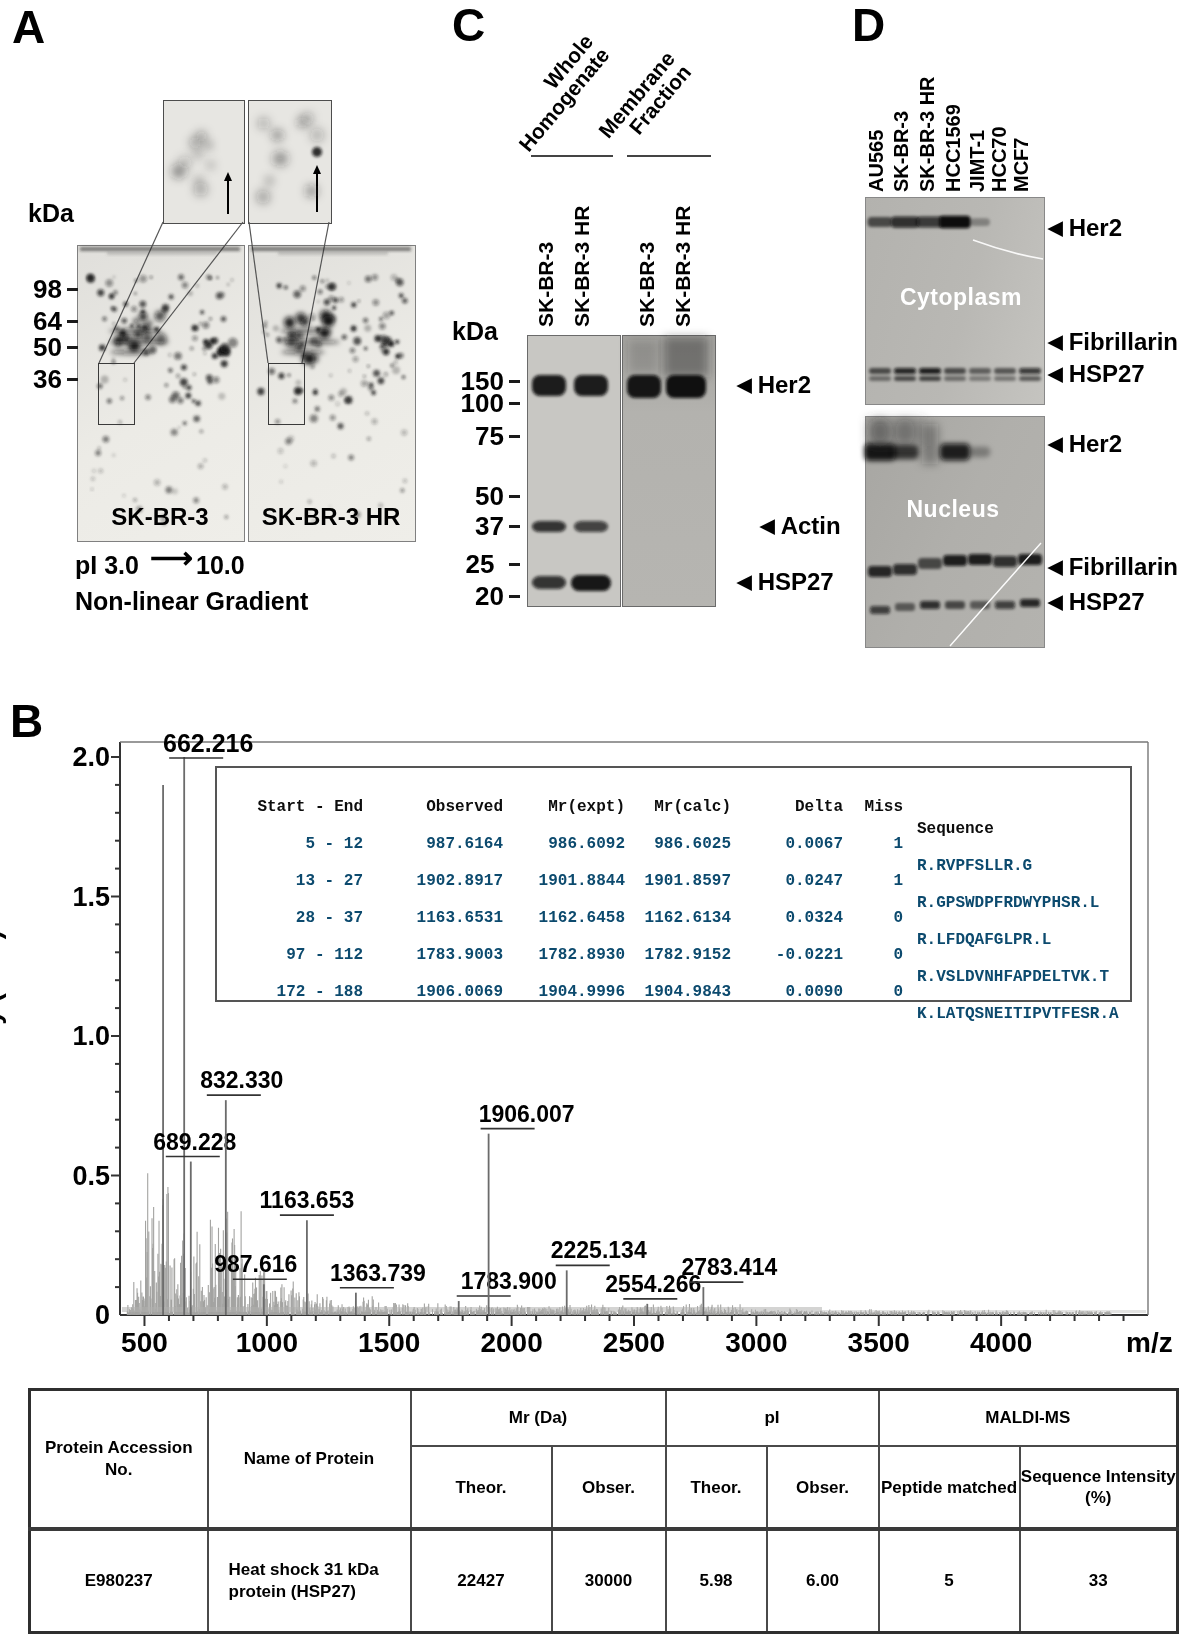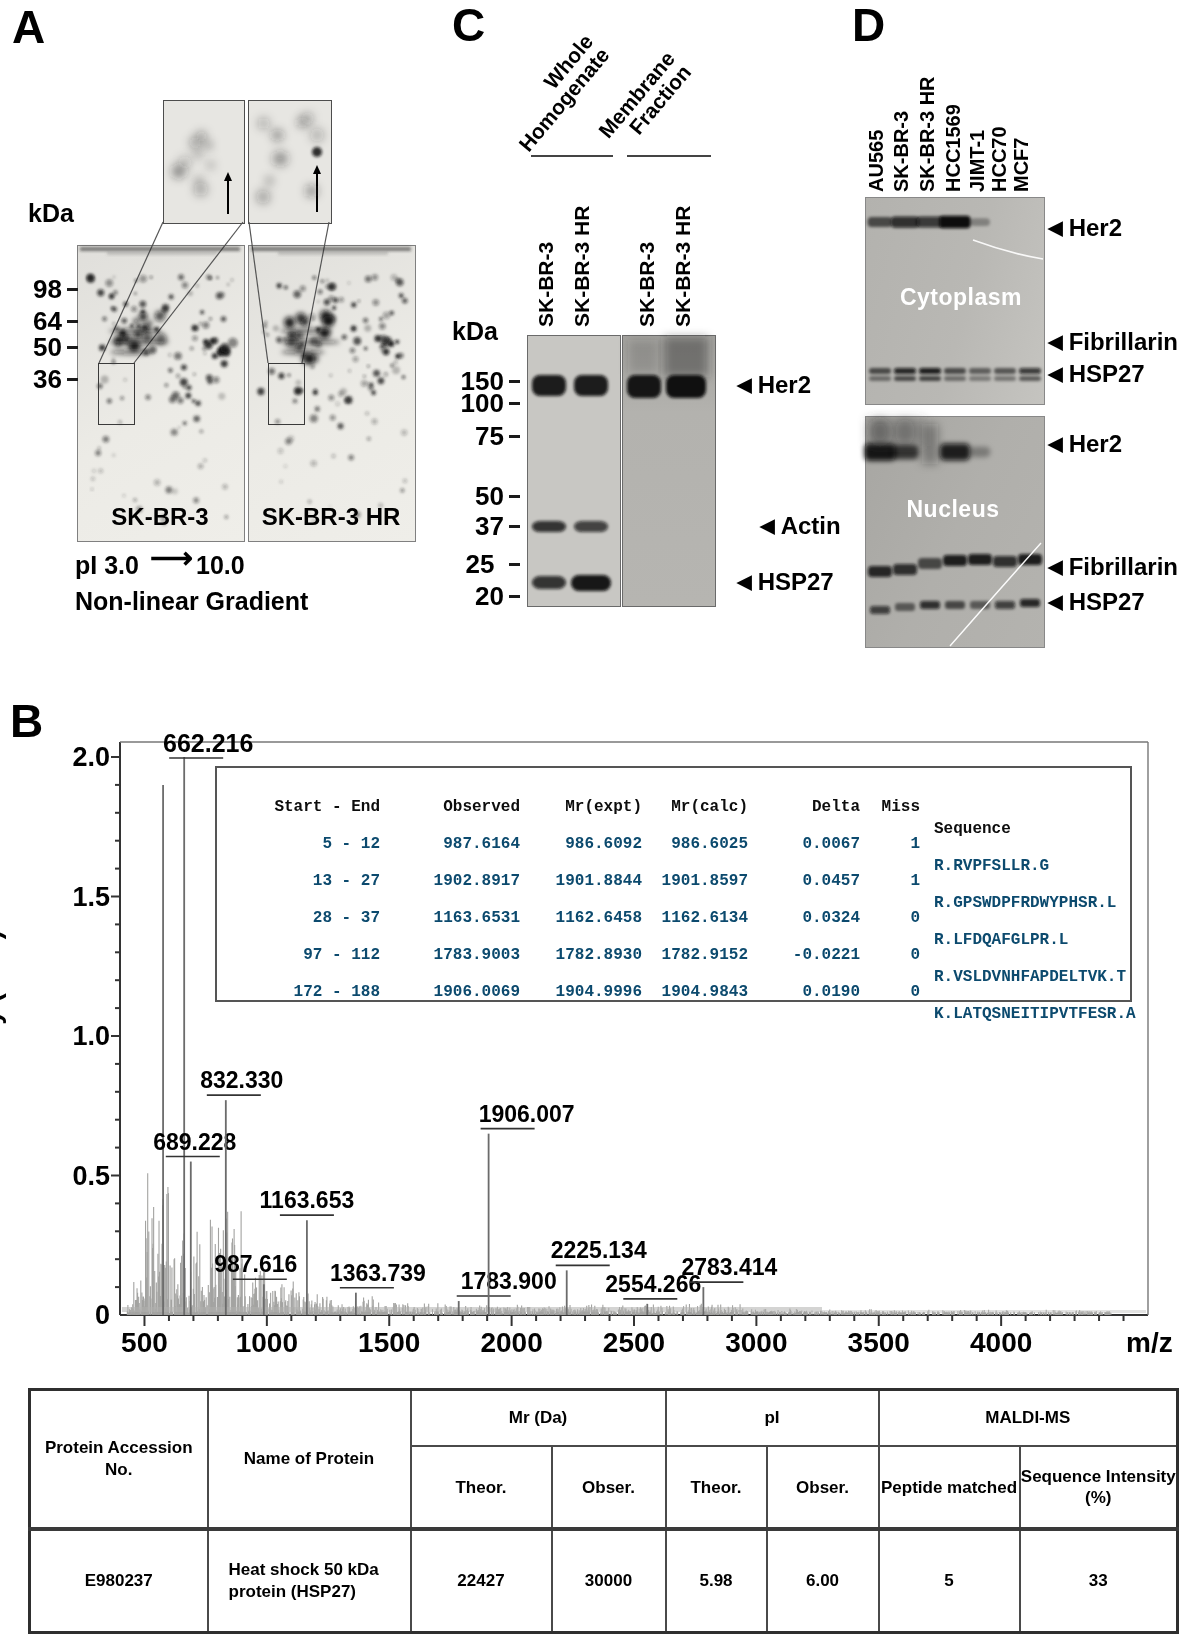--- a/index.html
+++ b/index.html
@@ -17,21 +17,21 @@
   .vlab{position:absolute;transform:rotate(-90deg);transform-origin:0 0;white-space:nowrap;
         font-weight:bold;line-height:1;}
   .diag{position:absolute;transform:rotate(-50deg);transform-origin:0 100%;font-weight:bold;
         font-size:21px;line-height:21px;white-space:nowrap;text-align:right;}
   .alab{position:absolute;font-weight:bold;font-size:24px;white-space:nowrap;line-height:1;}
   .alab .tri{font-size:19px;vertical-align:2px;margin-right:6px;}
   .cap{position:absolute;color:#fff;font-weight:bold;font-size:23px;letter-spacing:.5px;z-index:6;}
   .gelword{position:absolute;font-weight:bold;font-size:24px;text-align:center;}
   .ptable{position:absolute;left:215px;top:766px;width:917px;height:236px;background:#fff;
           border:2px solid #555;box-sizing:border-box;z-index:5;
-          font-family:"Liberation Mono","DejaVu Sans Mono",monospace;font-weight:bold;font-size:16px;padding-left:17px;}
+          font-family:"Liberation Mono","DejaVu Sans Mono",monospace;font-weight:bold;font-size:16px;}
   .prow{display:grid;grid-template-columns:146px 140px 122px 106px 112px 60px 1fr;height:37px;
         align-items:center;color:#0c4a6e;}
   .prow.ph{color:#0d0d0d;margin-top:8px;}
   .prow span{text-align:right;}
   .prow span:last-child{text-align:left;padding-left:14px;margin-top:44px;}
   .rtable{position:absolute;left:28px;top:1388px;width:1148px;border-collapse:collapse;
           font-weight:bold;font-size:17px;table-layout:fixed;border:3px solid #2f2f2f;}
   .rtable td{border:2px solid #4a4a4a;text-align:center;vertical-align:middle;padding:0;}
   .rtable .h1 td{height:54px;}
   .rtable .h2 td{height:80px;border-bottom:4px solid #3a3a3a;line-height:21px;}
@@ -1925,21 +1925,21 @@
         <span>986.6025</span>
         <span>0.0067</span>
         <span>1</span>
         <span>R.RVPFSLLR.G</span>
       </div>
       <div class="prow">
         <span>13 - 27</span>
         <span>1902.8917</span>
         <span>1901.8844</span>
         <span>1901.8597</span>
-        <span>0.0457</span>
+        <span>0.0247</span>
         <span>1</span>
         <span>R.GPSWDPFRDWYPHSR.L</span>
       </div>
       <div class="prow">
         <span>28 - 37</span>
         <span>1163.6531</span>
         <span>1162.6458</span>
         <span>1162.6134</span>
         <span>0.0324</span>
         <span>0</span>
@@ -1952,21 +1952,21 @@
         <span>1782.9152</span>
         <span>-0.0221</span>
         <span>0</span>
         <span>R.VSLDVNHFAPDELTVK.T</span>
       </div>
       <div class="prow">
         <span>172 - 188</span>
         <span>1906.0069</span>
         <span>1904.9996</span>
         <span>1904.9843</span>
-        <span>0.0190</span>
+        <span>0.0090</span>
         <span>0</span>
         <span>K.LATQSNEITIPVTFESR.A</span>
       </div>
     </div>
 
   <table class="rtable">
     <colgroup>
       <col style="width:178px">
         <col style="width:203px">
         <col style="width:141px">
@@ -1987,21 +1987,21 @@
     <tr class="h2">
       <td>Theor.</td>
       <td>Obser.</td>
       <td>Theor.</td>
       <td>Obser.</td>
       <td>Peptide matched</td>
       <td>Sequence Intensity (%)</td>
     </tr>
     <tr class="body">
       <td>E980237</td>
-      <td class="nm">Heat shock 50 kDa protein (HSP27)</td>
+      <td class="nm">Heat shock 31 kDa protein (HSP27)</td>
       <td>22427</td>
       <td>30000</td>
       <td>5.98</td>
       <td>6.00</td>
       <td>5</td>
       <td>33</td>
     </tr>
   </tbody>
     </table>
 <div class="marker" style="position: absolute; left: 16px; top: 276px; width: 46px;">98</div>

